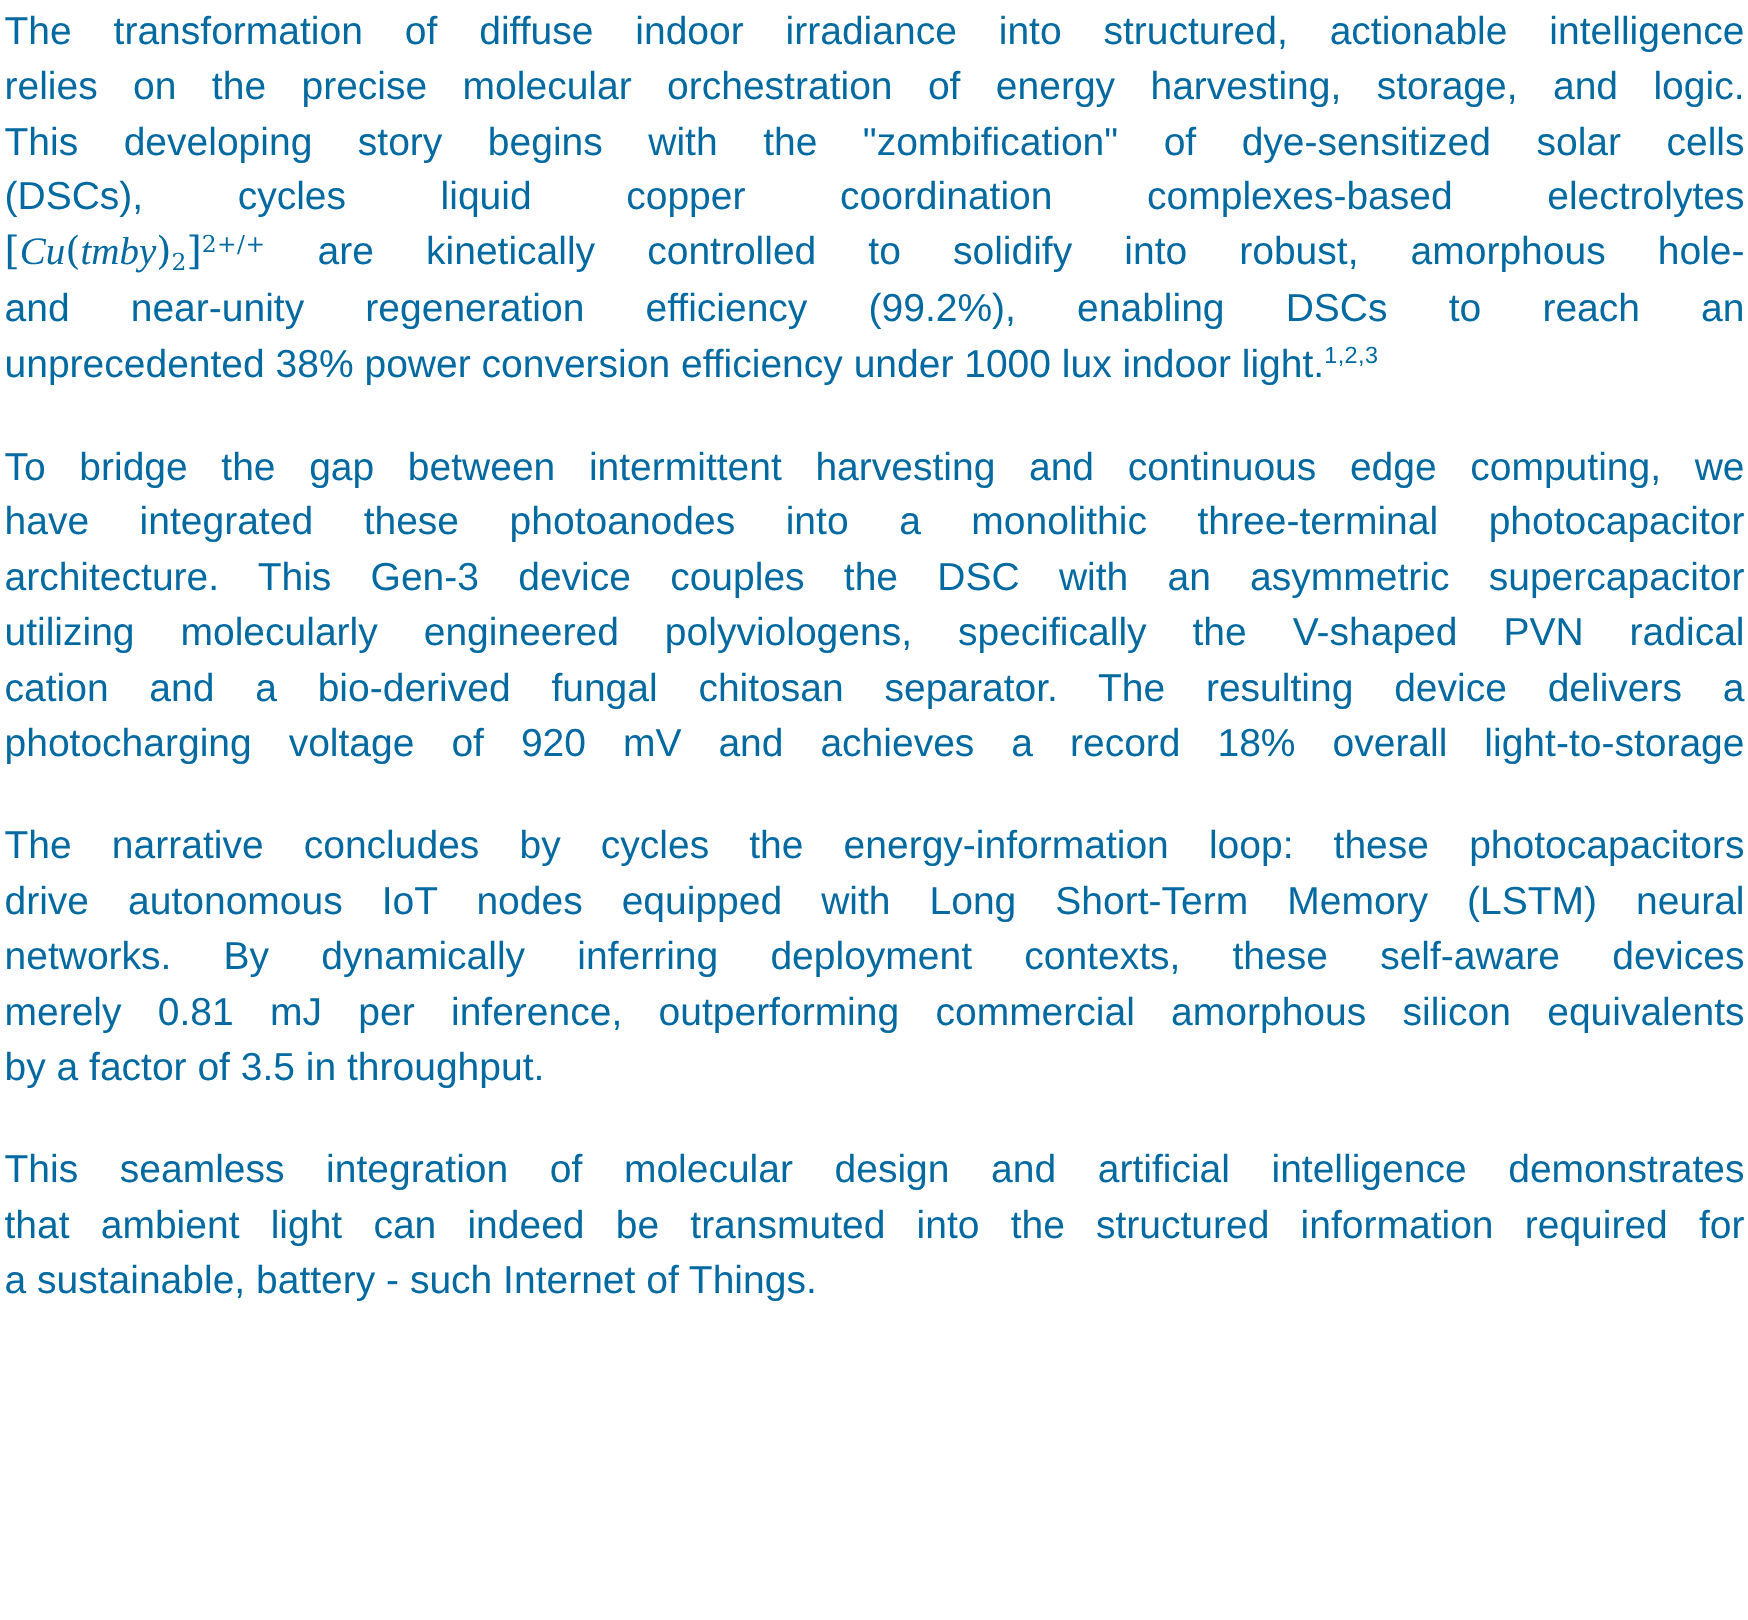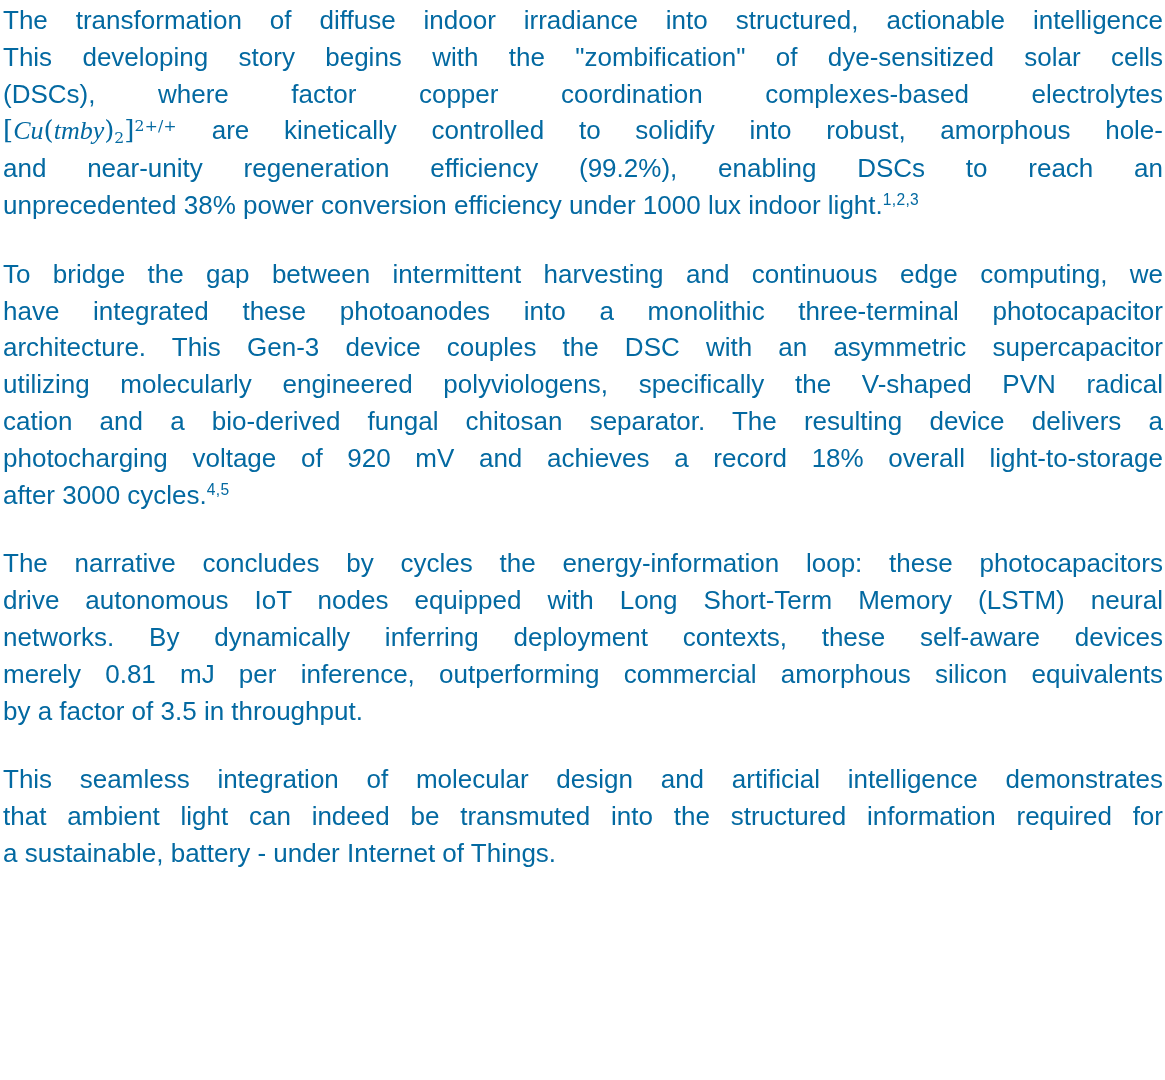--- a/index.html
+++ b/index.html
@@ -47,41 +47,41 @@
     line-height: 0;
   }
 </style>
 </head>
 <body>
 
 <div class="page">
   <div>
       <div class="paragraph">
         <div class="line">The transformation of diffuse indoor irradiance into structured, actionable intelligence</div>
+        <div class="line">relies on the precise molecular orchestration of energy harvesting, storage, and logic.</div>
         <div class="line">This developing story begins with the "zombification" of dye-sensitized solar cells</div>
-        <div class="line">(DSCs), where factor copper coordination complexes-based electrolytes</div>
+        <div class="line">(DSCs), cycles liquid copper coordination complexes-based electrolytes</div>
         <div class="line"><span class="tk-m">[<span class="tk-i">Cu</span>(<span class="tk-i">tmby</span>)<span class="tk-sub">2</span>]<span class="tk-sup">2+/+</span></span> are kinetically controlled to solidify into robust, amorphous hole-</div>
         <div class="line">and near-unity regeneration efficiency (99.2%), enabling DSCs to reach an</div>
         <div class="line last">unprecedented 38% power conversion efficiency under 1000 lux indoor light.<span class="tk-sup">1,2,3</span></div>
       </div>
       <div class="paragraph">
         <div class="line">To bridge the gap between intermittent harvesting and continuous edge computing, we</div>
         <div class="line">have integrated these photoanodes into a monolithic three-terminal photocapacitor</div>
         <div class="line">architecture. This Gen-3 device couples the DSC with an asymmetric supercapacitor</div>
         <div class="line">utilizing molecularly engineered polyviologens, specifically the V-shaped PVN radical</div>
         <div class="line">cation and a bio-derived fungal chitosan separator. The resulting device delivers a</div>
         <div class="line">photocharging voltage of 920 mV and achieves a record 18% overall light-to-storage</div>
-        <div class="line last">after 3000 cycles.<span class="tk-sup">4,5</span></div>
       </div>
       <div class="paragraph">
         <div class="line">The narrative concludes by cycles the energy-information loop: these photocapacitors</div>
         <div class="line">drive autonomous IoT nodes equipped with Long Short-Term Memory (LSTM) neural</div>
         <div class="line">networks. By dynamically inferring deployment contexts, these self-aware devices</div>
         <div class="line">merely 0.81 mJ per inference, outperforming commercial amorphous silicon equivalents</div>
         <div class="line last">by a factor of 3.5 in throughput.</div>
       </div>
       <div class="paragraph">
         <div class="line">This seamless integration of molecular design and artificial intelligence demonstrates</div>
         <div class="line">that ambient light can indeed be transmuted into the structured information required for</div>
-        <div class="line last">a sustainable, battery - under Internet of Things.</div>
+        <div class="line last">a sustainable, battery - such Internet of Things.</div>
       </div>
     </div>
 </div>
 
 </body></html>

